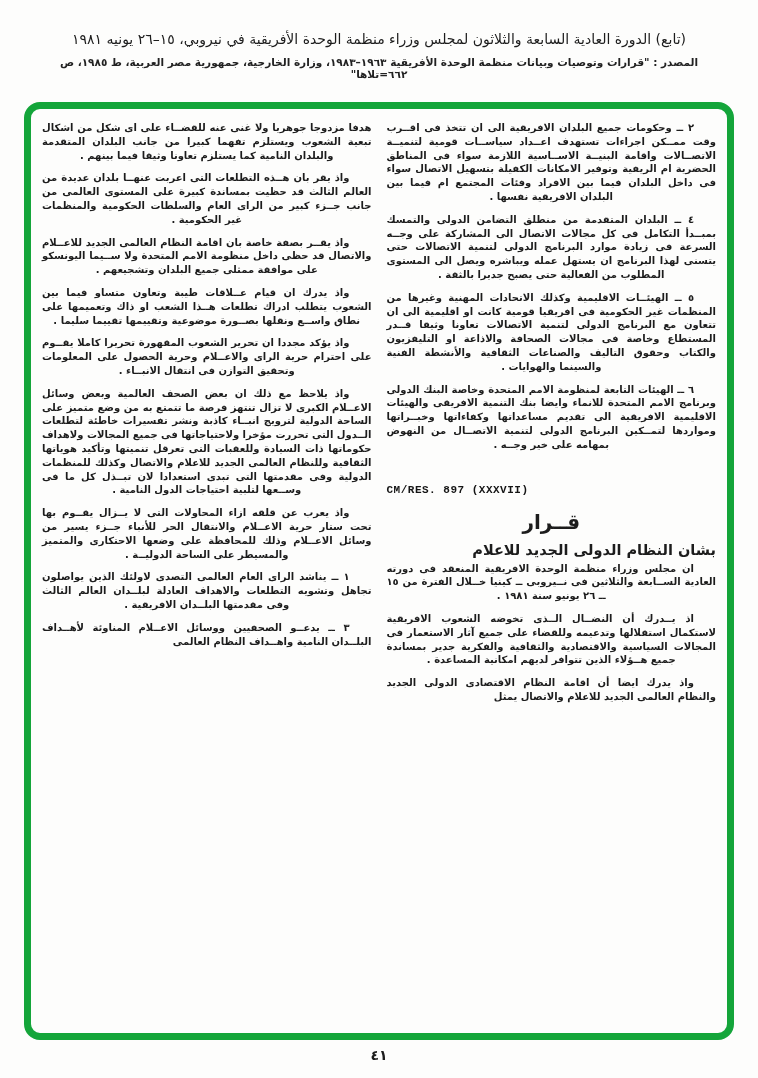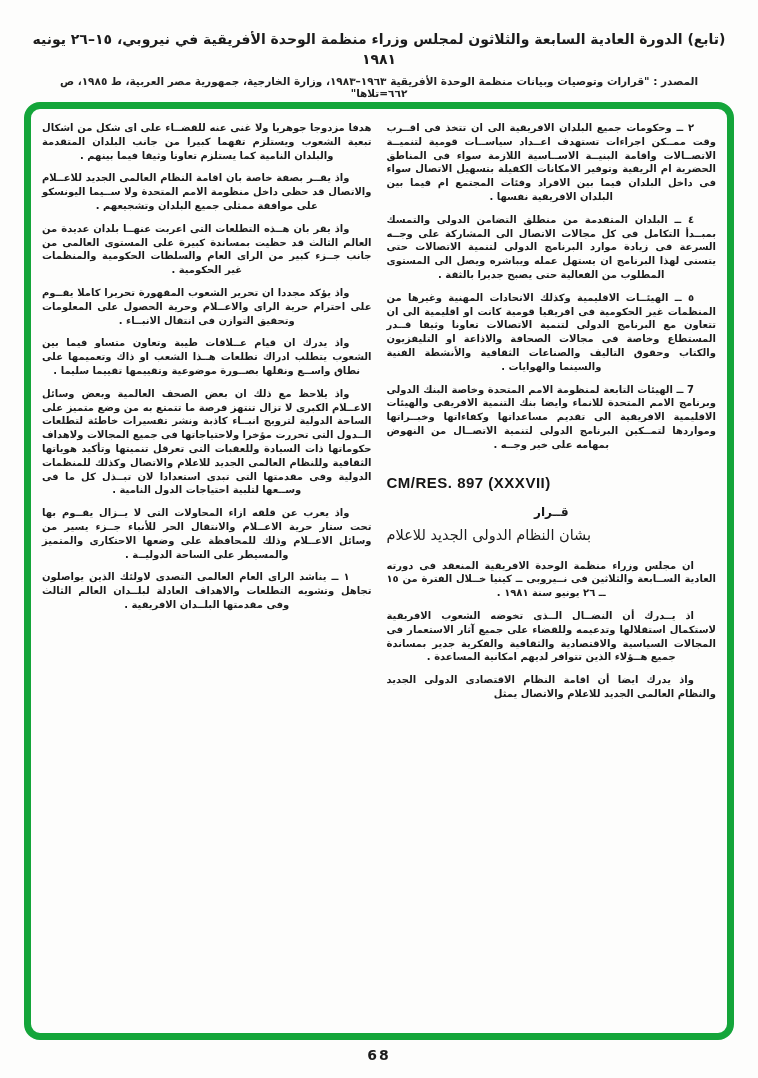--- a/index.html
+++ b/index.html
@@ -2,21 +2,21 @@
 <html lang="ar" style="--border_green: #14a53a; --ink: #1c1c1c; --paper: #fdfdfc;"><head>
 <meta charset="utf-8">
 <style>
   :root { --border_green: #14a53a; --ink: #1c1c1c; --paper: #fdfdfc; }
   * { box-sizing: border-box; margin: 0; padding: 0; }
   html, body { background: #fff; }
   body { width: 758px; height: 1078px; font-family: "DejaVu Sans", sans-serif; color: var(--ink); }
   .page { position: relative; width: 758px; height: 1078px; background: var(--paper); overflow: hidden; }
 
   .page-header { position: absolute; top: 30px; left: 30px; right: 30px; text-align: center; direction: rtl; }
-  .hdr-line1 { font-size: 14px; font-weight: 700; letter-spacing: 0; line-height: 1.4; text-align: center; }
+  .hdr-line1 { font-size: 14px; font-weight: 400; letter-spacing: 0; line-height: 1.4; text-align: center; }
   .hdr-line2 { margin-top: 6px; font-size: 10.5px; font-weight: 700; color: #222; }
 
   .frame {
     position: absolute; top: 102px; left: 24px; width: 710px; height: 938px;
     border: 7px solid var(--border_green); border-radius: 16px;
     background: transparent; overflow: hidden;
   }
   .columns {
     display: flex; direction: rtl; gap: 15px;
     padding: 12px 11px 8px 11px; height: 100%;
@@ -29,26 +29,26 @@
     text-align: justify; text-align-last: center;
     text-indent: 22px;
     margin-bottom: 9px;
     color: var(--ink);
   }
   .col p.cont-start { text-indent: 0; }
   .col p.cont-end { text-align-last: right; }
 
   .res-ref {
     direction: ltr; text-align: left;
-    font-family: Liberation Sans, sans-serif;
-    font-size: 15px; font-weight: 700; letter-spacing: 0.5px;
-    margin: 22px 0 14px 0; color: #151515;
+    font-family: Liberation Mono, monospace;
+    font-size: 11px; font-weight: 700; letter-spacing: 0.5px;
+    margin: 32px 0 14px 0; color: #151515;
   }
-  .res-title { direction: rtl; text-align: center; font-size: 12px; font-weight: 800; margin-bottom: 8px; }
-  .res-subtitle { direction: rtl; text-align: left; font-size: 14.5px; font-weight: 400; margin-bottom: 16px; }
+  .res-title { direction: rtl; text-align: center; font-size: 20px; font-weight: 800; margin-bottom: 8px; }
+  .res-subtitle { direction: rtl; text-align: right; font-size: 14.5px; font-weight: 700; margin-bottom: 4px; }
 
   .page-footer { position: absolute; left: 0; right: 0; bottom: 14px; text-align: center; }
   .page-number { font-size: 14px; font-weight: 700; letter-spacing: 2px; }
 </style>
 </head>
 <body>
 
 <div class="page">
 
   <header class="page-header">
@@ -56,42 +56,43 @@
     <div class="hdr-line2">المصدر : "قرارات وتوصيات وبيانات منظمة الوحدة الأفريقية ١٩٦٣–١٩٨٣، وزارة الخارجية، جمهورية مصر العربية، ط ١٩٨٥، ص ٦٦٢=تلاها"</div>
   </header>
 
   <div class="frame">
     <div class="columns">
 
       <section class="col col-right">
         <p>٢ ــ وحكومات جميع البلدان الافريقية الى ان تتخذ فى اقــرب وقت ممــكن اجراءات تستهدف اعــداد سياســات قومية لتنميــة الاتصــالات واقامة البنيــة الاســاسية اللازمة سواء فى المناطق الحضرية ام الريفية وتوفير الامكانات الكفيلة بتسهيل الاتصال سواء فى داخل البلدان فيما بين الافراد وفئات المجتمع ام فيما بين البلدان الافريقية نفسها .</p>
         <p>٤ ــ البلدان المتقدمة من منطلق التضامن الدولى والتمسك بمبــدأ التكامل فى كل مجالات الاتصال الى المشاركة على وجــه السرعة فى زيادة موارد البرنامج الدولى لتنمية الاتصالات حتى يتسنى لهذا البرنامج ان يستهل عمله ويباشره ويصل الى المستوى المطلوب من الفعالية حتى يصبح جديرا بالثقة .</p>
         <p>٥ ــ الهيئــات الاقليمية وكذلك الاتحادات المهنية وغيرها من المنظمات غير الحكومية فى افريقيا قومية كانت او اقليمية الى ان تتعاون مع البرنامج الدولى لتنمية الاتصالات تعاونا وثيقا قــدر المستطاع وخاصة فى مجالات الصحافة والاذاعة او التليفزيون والكتاب وحقوق التاليف والصناعات الثقافية والأنشطة الفنية والسينما والهوايات .</p>
-        <p>7 ــ الهيئات التابعة لمنظومة الامم المتحدة وخاصة البنك الدولى وبرنامج الامم المتحدة للانماء وايضا بنك التنمية الافريقى والهيئات الاقليمية الافريقية الى تقديم مساعداتها وكفاءاتها وخبــراتها ومواردها لتمــكين البرنامج الدولى لتنمية الاتصــال من النهوض بمهامه على خير وجــه .</p>
+        <p>٦ ــ الهيئات التابعة لمنظومة الامم المتحدة وخاصة البنك الدولى وبرنامج الامم المتحدة للانماء وايضا بنك التنمية الافريقى والهيئات الاقليمية الافريقية الى تقديم مساعداتها وكفاءاتها وخبــراتها ومواردها لتمــكين البرنامج الدولى لتنمية الاتصــال من النهوض بمهامه على خير وجــه .</p>
 
         <div class="res-ref">CM/RES. 897 (XXXVII)</div>
         <h2 class="res-title">قــرار</h2>
         <h3 class="res-subtitle">بشان النظام الدولى الجديد للاعلام</h3>
 
         <p>ان مجلس وزراء منظمة الوحدة الافريقية المنعقد فى دورته العادية الســابعة والثلاثين فى نــيروبى ــ كينيا خــلال الفترة من ١٥ ــ ٢٦ يونيو سنة ١٩٨١ .</p>
         <p>اذ يــدرك أن النضــال الــذى تخوضه الشعوب الافريقية لاستكمال استقلالها وتدعيمه وللقضاء على جميع آثار الاستعمار فى المجالات السياسية والاقتصادية والثقافية والفكرية جدير بمساندة جميع هــؤلاء الذين تتوافر لديهم امكانية المساعدة .</p>
         <p class="cont-end">واذ يدرك ايضا أن اقامة النظام الاقتصادى الدولى الجديد والنظام العالمى الجديد للاعلام والاتصال يمثل</p>
       </section>
 
       <section class="col col-left">
         <p class="cont-start">هدفا مزدوجا جوهريا ولا غنى عنه للقضــاء على اى شكل من اشكال تبعية الشعوب ويستلزم تفهما كبيرا من جانب البلدان المتقدمة والبلدان النامية كما يستلزم تعاونا وثيقا فيما بينهم .</p>
+        <p>واذ يقر بان هــذه التطلعات التى اعربت عنهــا بلدان عديدة من العالم الثالث قد حظيت بمساندة كبيرة على المستوى العالمى من جانب جــزء كبير من الراى العام والسلطات الحكومية والمنظمات غير الحكومية .</p>
         <p>واذ يقــر بصفة خاصة بان اقامة النظام العالمى الجديد للاعــلام والاتصال قد حظى داخل منظومة الامم المتحدة ولا ســيما اليونسكو على موافقة ممثلى جميع البلدان وتشجيعهم .</p>
-        <p>واذ يقر بان هــذه التطلعات التى اعربت عنهــا بلدان عديدة من العالم الثالث قد حظيت بمساندة كبيرة على المستوى العالمى من جانب جــزء كبير من الراى العام والسلطات الحكومية والمنظمات غير الحكومية .</p>
+        <p>واذ يدرك ان قيام عــلاقات طيبة وتعاون متساو فيما بين الشعوب يتطلب ادراك تطلعات هــذا الشعب او ذاك وتعميمها على نطاق واســع ونقلها بصــورة موضوعية وتقييمها تقييما سليما .</p>
         <p>واذ يؤكد مجددا ان تحرير الشعوب المقهورة تحريرا كاملا يقــوم على احترام حرية الراى والاعــلام وحرية الحصول على المعلومات وتحقيق التوازن فى انتقال الانبــاء .</p>
-        <p>واذ يدرك ان قيام عــلاقات طيبة وتعاون متساو فيما بين الشعوب يتطلب ادراك تطلعات هــذا الشعب او ذاك وتعميمها على نطاق واســع ونقلها بصــورة موضوعية وتقييمها تقييما سليما .</p>
         <p>واذ يلاحظ مع ذلك ان بعض الصحف العالمية وبعض وسائل الاعــلام الكبرى لا تزال تنتهز فرصة ما تتمتع به من وضع متميز على الساحة الدولية لترويج انبــاء كاذبة ونشر تفسيرات خاطئة لتطلعات الــدول التى تحررت مؤخرا ولاحتياجاتها فى جميع المجالات ولاهداف حكوماتها ذات السيادة وللعقبات التى تعرقل تنميتها وتأكيد هوياتها الثقافية وللنظام العالمى الجديد للاعلام والاتصال وكذلك للمنظمات الدولية وفى مقدمتها التى تبدى استعدادا لان تبــذل كل ما فى وســعها لتلبية احتياجات الدول النامية .</p>
         <p>واذ يعرب عن قلقه ازاء المحاولات التى لا يــزال يقــوم بها تحت ستار حرية الاعــلام والانتقال الحر للأنباء جــزء يسير من وسائل الاعــلام وذلك للمحافظة على وضعها الاحتكارى والمتميز والمسيطر على الساحة الدوليــة .</p>
         <p>١ ــ يناشد الراى العام العالمى التصدى لاولئك الذين يواصلون تجاهل وتشويه التطلعات والاهداف العادلة لبلــدان العالم الثالث وفى مقدمتها البلــدان الافريقية .</p>
+        <p class="cont-end">٣ ــ يدعــو الصحفيين ووسائل الاعــلام المناوئة لأهــداف البلــدان النامية واهــداف النظام العالمى</p>
       </section>
 
     </div>
   </div>
 
   <footer class="page-footer">
-    <span class="page-number">68</span>
+    <span class="page-number">٤١</span>
   </footer>
 
 </div>
 
 </body></html>

